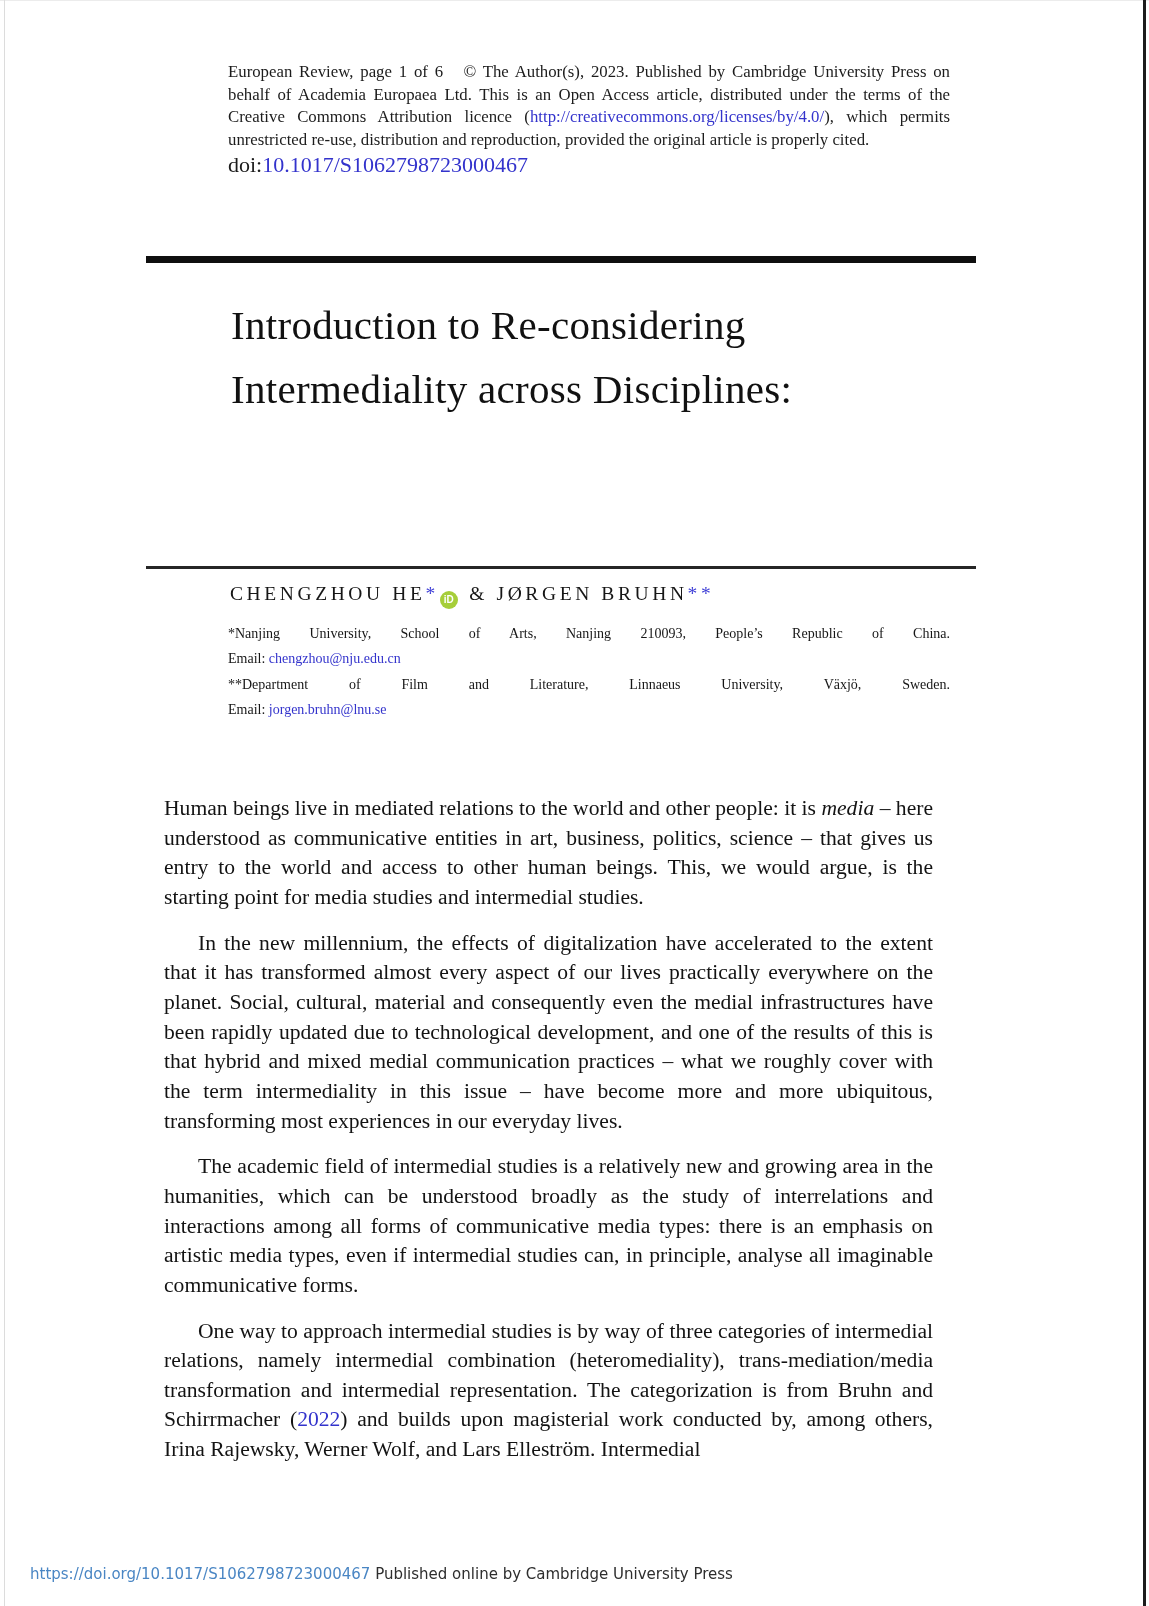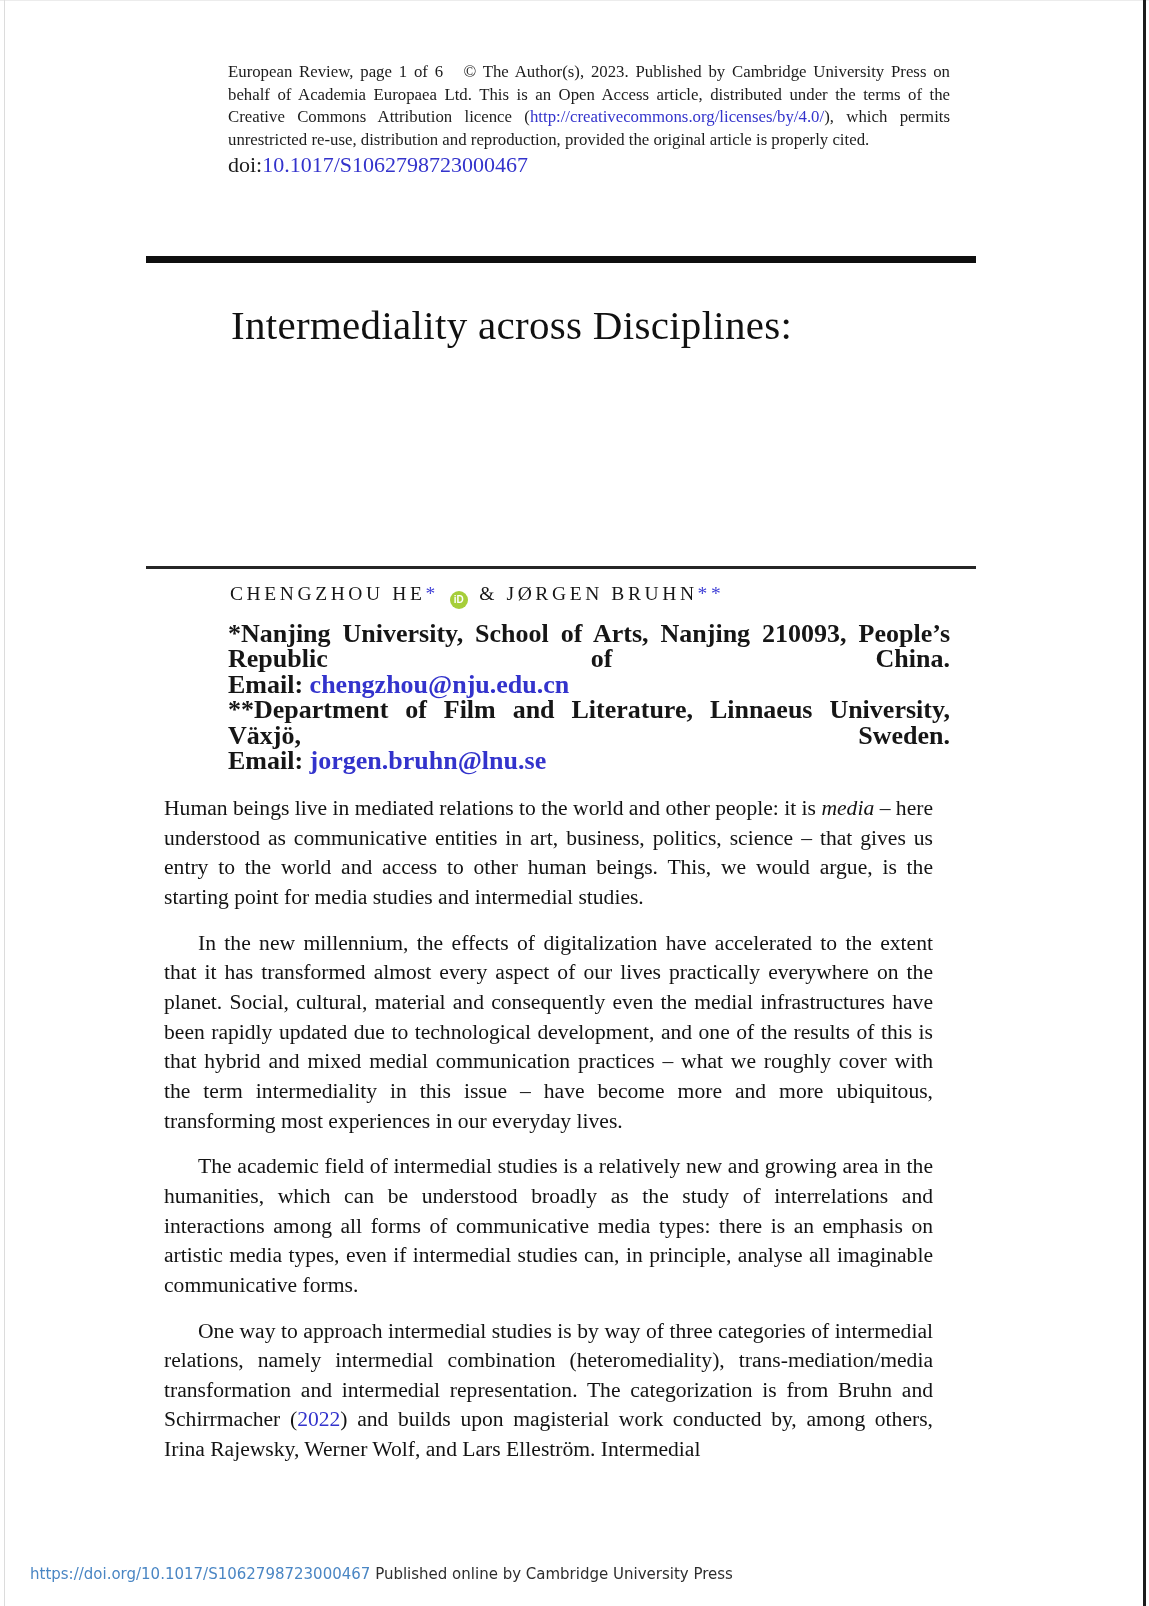--- a/index.html
+++ b/index.html
@@ -27,26 +27,26 @@
 
   .author-line{
     position:absolute;left:230px;top:583px;font-size:19.5px;color:#161616;
     letter-spacing:3.6px;white-space:nowrap;
   }
   .star{color:#3f3fd6;}
   .orcid-badge{
     display:inline-block;width:18px;height:18px;border-radius:50%;
     background:#a6ce39;color:#ffffff;font-family:"Liberation Sans",sans-serif;
     font-size:10px;font-weight:bold;text-align:center;line-height:18px;
-    letter-spacing:0;vertical-align:-3px;margin-left:11px;margin-right:3px;
+    letter-spacing:0;vertical-align:-3px;margin-left:1px;margin-right:3px;
   }
 
   .affiliations{
     position:absolute;left:228px;top:621px;width:722px;
-    font-size:26px;line-height:25.4px;color:#161616;font-weight:bold;
+    font-size:14px;line-height:25.4px;color:#161616;
   }
   .aff-line{text-align:left;}
   .aff-line.full{text-align:justify;text-align-last:justify;}
 
   .article-body{
     position:absolute;left:148px;top:778px;width:801px;
     font-size:21.6px;line-height:29.65px;text-align:justify;color:#131313;
   }
   .body-para{margin:16px;}
   .body-para.indent{text-indent:34px;}
@@ -66,20 +66,21 @@
 <div class="page-edge-left"></div>
 <div class="page-edge-right"></div>
 
 <div class="header-note"><span class="">European Review, page 1 of 6 &nbsp; © The Author(s), 2023. Published by Cambridge University Press on behalf of Academia Europaea Ltd. This is an Open Access article, distributed under the terms of the Creative Commons Attribution licence (</span><a href="#" class="lnk">http://creativecommons.org/licenses/by/4.0/</a><span class="">), which permits unrestricted re-use, distribution and reproduction, provided the original article is properly cited.</span></div>
 
 <div class="doi-line"><span>doi:</span><a href="#" class="lnk">10.1017/S1062798723000467</a></div>
 
 <div class="rule-thick"></div>
 
 <h1 class="article-title" style="font-weight:normal;margin:0;">
+    <div>Introduction to Re-considering</div>
     <div>Intermediality across Disciplines:</div>
   </h1>
 
 <div class="rule-thin"></div>
 
 <div class="author-line"><span class="">CHENGZHOU HE</span><span class="star">*</span><span class="orcid-badge">iD</span><span class=""> &amp; JØRGEN BRUHN</span><span class="star">**</span></div>
 
 <div class="affiliations">
     <div class="aff-line full"><span class="">*Nanjing University, School of Arts, Nanjing 210093, People’s Republic of China.</span></div>
     <div class="aff-line"><span class="">Email: </span><a href="#" class="lnk">chengzhou@nju.edu.cn</a></div>

